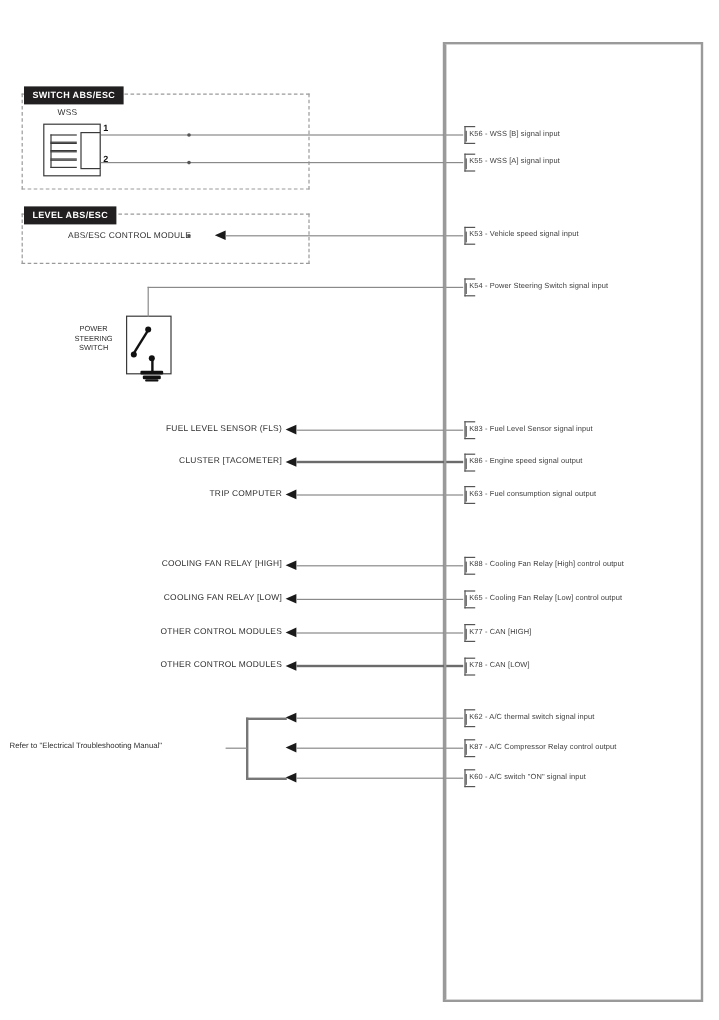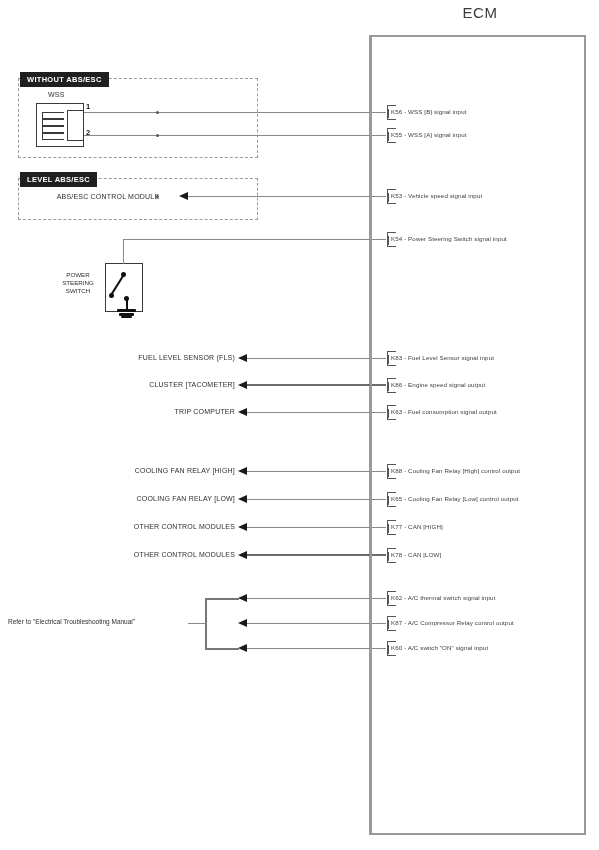--- a/index.html
+++ b/index.html
@@ -253,25 +253,24 @@
     font-size: 6.5px;
     color: #2e2e2e;
     white-space: nowrap;
   }
 </style>
 </head>
 <body>
 
 <div id="canvas">
 
-  <div id="ecm-title">ECM</div>
   <div id="ecm-box"></div>
 
   <div class="group-box" style="left:18px; top:78px; width:240px; height:80px;"></div>
-  <div class="group-tag" style="left:20px; top:72px;">WITHOUT ABS/ESC</div>
+  <div class="group-tag" style="left:20px; top:72px;">SWITCH ABS/ESC</div>
 
   <div id="wss-name">WSS</div>
   <div id="wss-body"></div>
   <div id="wss-conn"></div>
 
   <div class="coil-seg" style="left:42px; top:112px; width:22px; height:7px;"></div>
   <div class="coil-seg" style="left:42px; top:119px; width:22px; height:7px;"></div>
   <div class="coil-seg" style="left:42px; top:126px; width:22px; height:7px;"></div>
   <div class="coil-seg" style="left:42px; top:133px; width:22px; height:7px;"></div>
 

